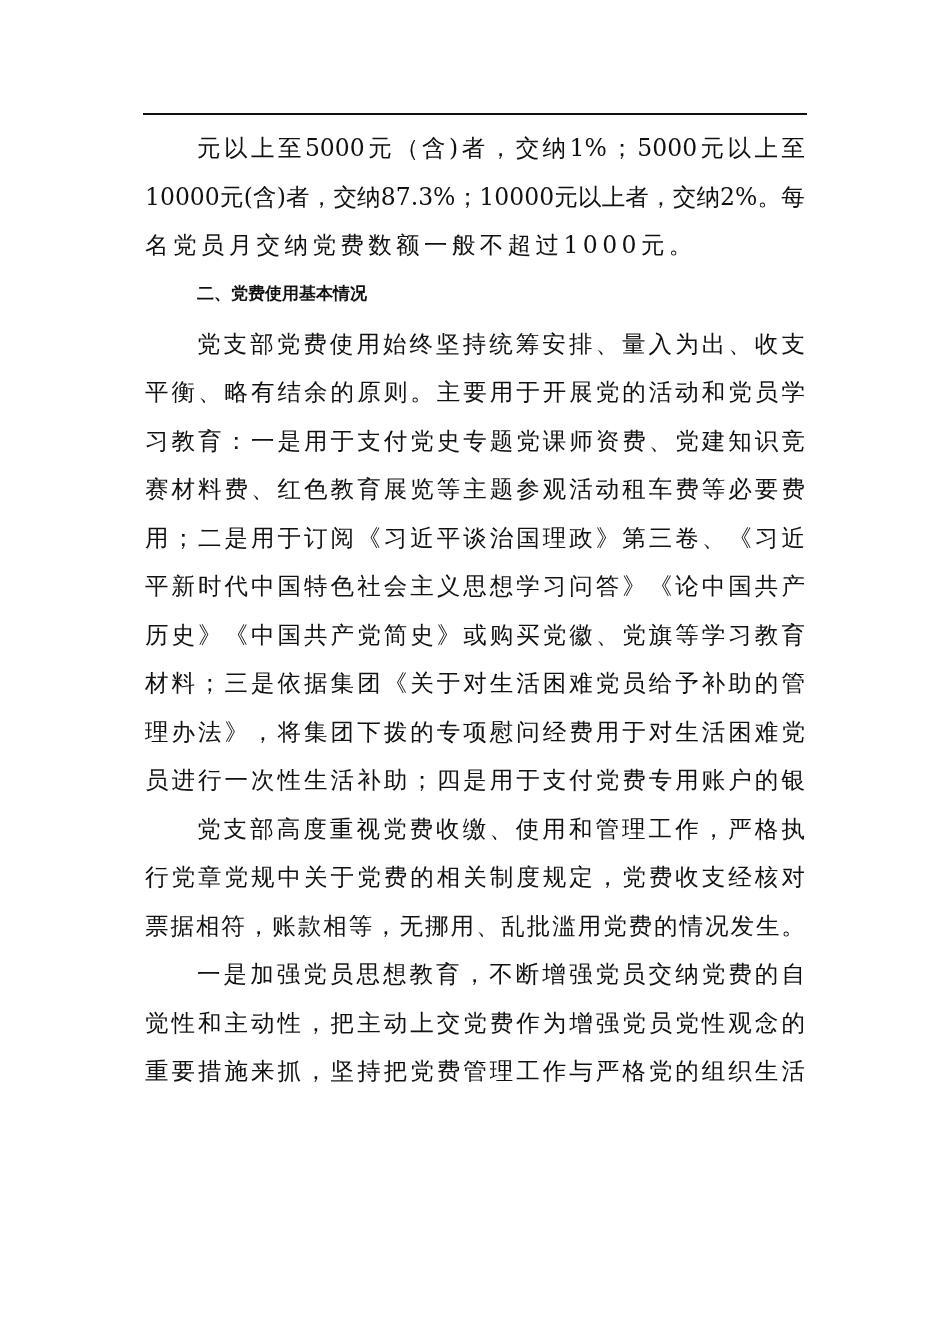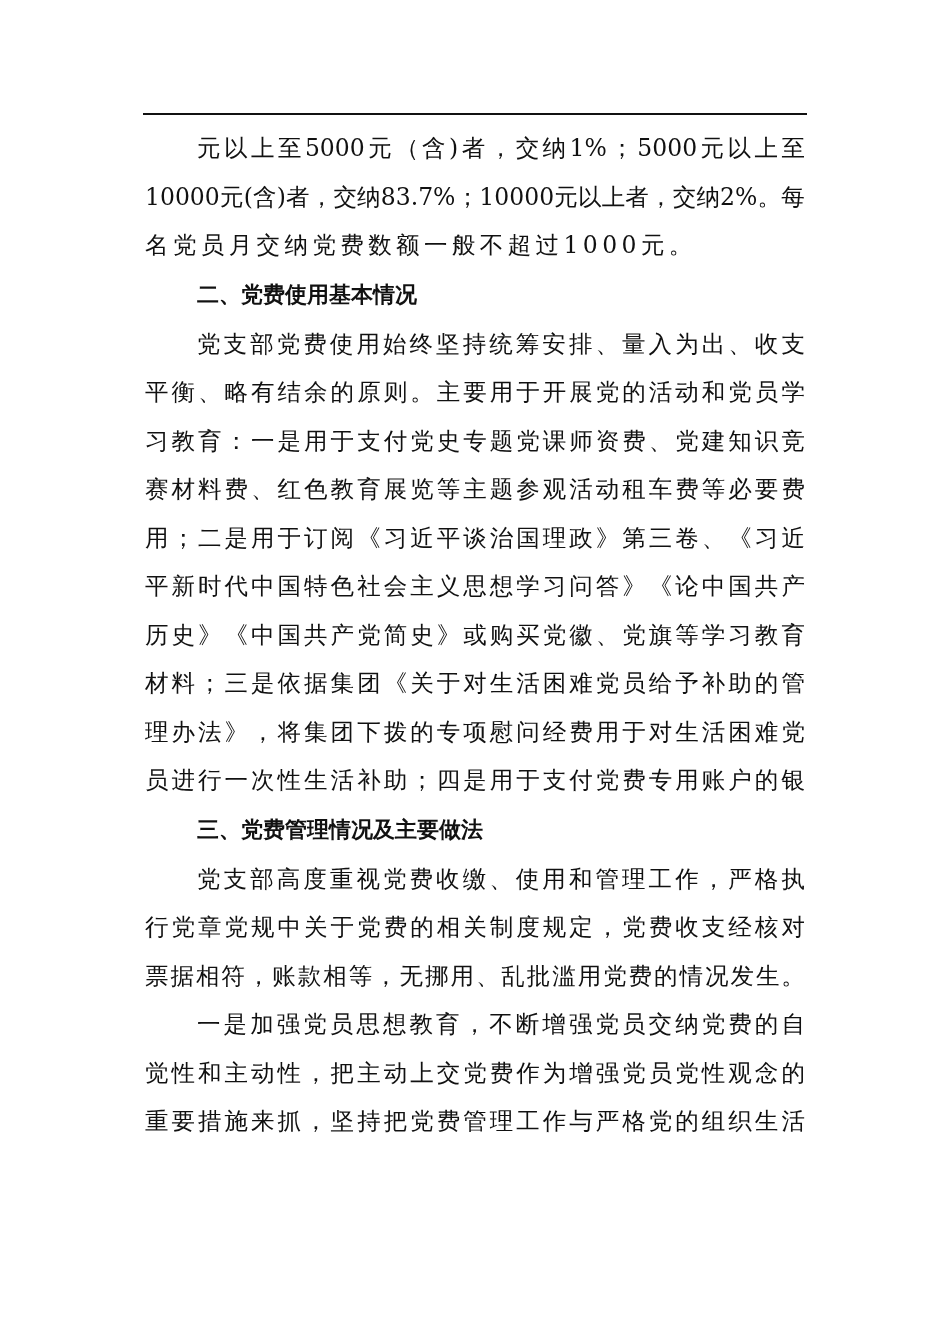--- a/index.html
+++ b/index.html
@@ -5,22 +5,22 @@
   html, body { margin: 0; padding: 0; background: #ffffff; }
   body { width: 950px; height: 1344px; position: relative; overflow: hidden;
          font-family: "DejaVu Serif", "Liberation Serif", serif; color: #111; }
   .rule { position: absolute; left: 143px; top: 113px; width: 664px; height: 0;
           border-top: 2px solid #111; }
   .page { position: absolute; left: 145px; top: 124px; width: 660px; }
   .line { height: 48.5px; line-height: 48.5px; font-size: 23.5px; white-space: nowrap;
           display: flex; justify-content: space-between; letter-spacing: 0; }
   .line.last { justify-content: flex-start; letter-spacing: 4.4px; text-align: right; }
   .line.indent { padding-left: 52px; }
-  .heading { height: 50px; line-height: 50px; font-size: 22px; font-weight: bold;
-             padding-left: 52px; font-family: Liberation Serif, serif; }
+  .heading { height: 50px; line-height: 50px; font-size: 17px; font-weight: bold;
+             padding-left: 52px; font-family: Liberation Mono, monospace; }
   .para { margin: 0; }
 </style>
 </head>
 <body>
 
 <div class="rule"></div>
 
 <div class="page">
 
   <div class="para">
@@ -49,21 +49,21 @@
     <div class="line">
         <span>10000</span>
         <span>元</span>
         <span>(</span>
         <span>含</span>
         <span>)</span>
         <span>者</span>
         <span>，</span>
         <span>交</span>
         <span>纳</span>
-        <span>83.7%</span>
+        <span>87.3%</span>
         <span>；</span>
         <span>10000</span>
         <span>元</span>
         <span>以</span>
         <span>上</span>
         <span>者</span>
         <span>，</span>
         <span>交</span>
         <span>纳</span>
         <span>2%</span>
@@ -339,21 +339,20 @@
         <span>费</span>
         <span>专</span>
         <span>用</span>
         <span>账</span>
         <span>户</span>
         <span>的</span>
         <span>银</span>
       </div>
   </div>
 
-  <div class="heading">三、党费管理情况及主要做法</div>
 
   <div class="para">
     <div class="line indent">
         <span>党</span>
         <span>支</span>
         <span>部</span>
         <span>高</span>
         <span>度</span>
         <span>重</span>
         <span>视</span>

